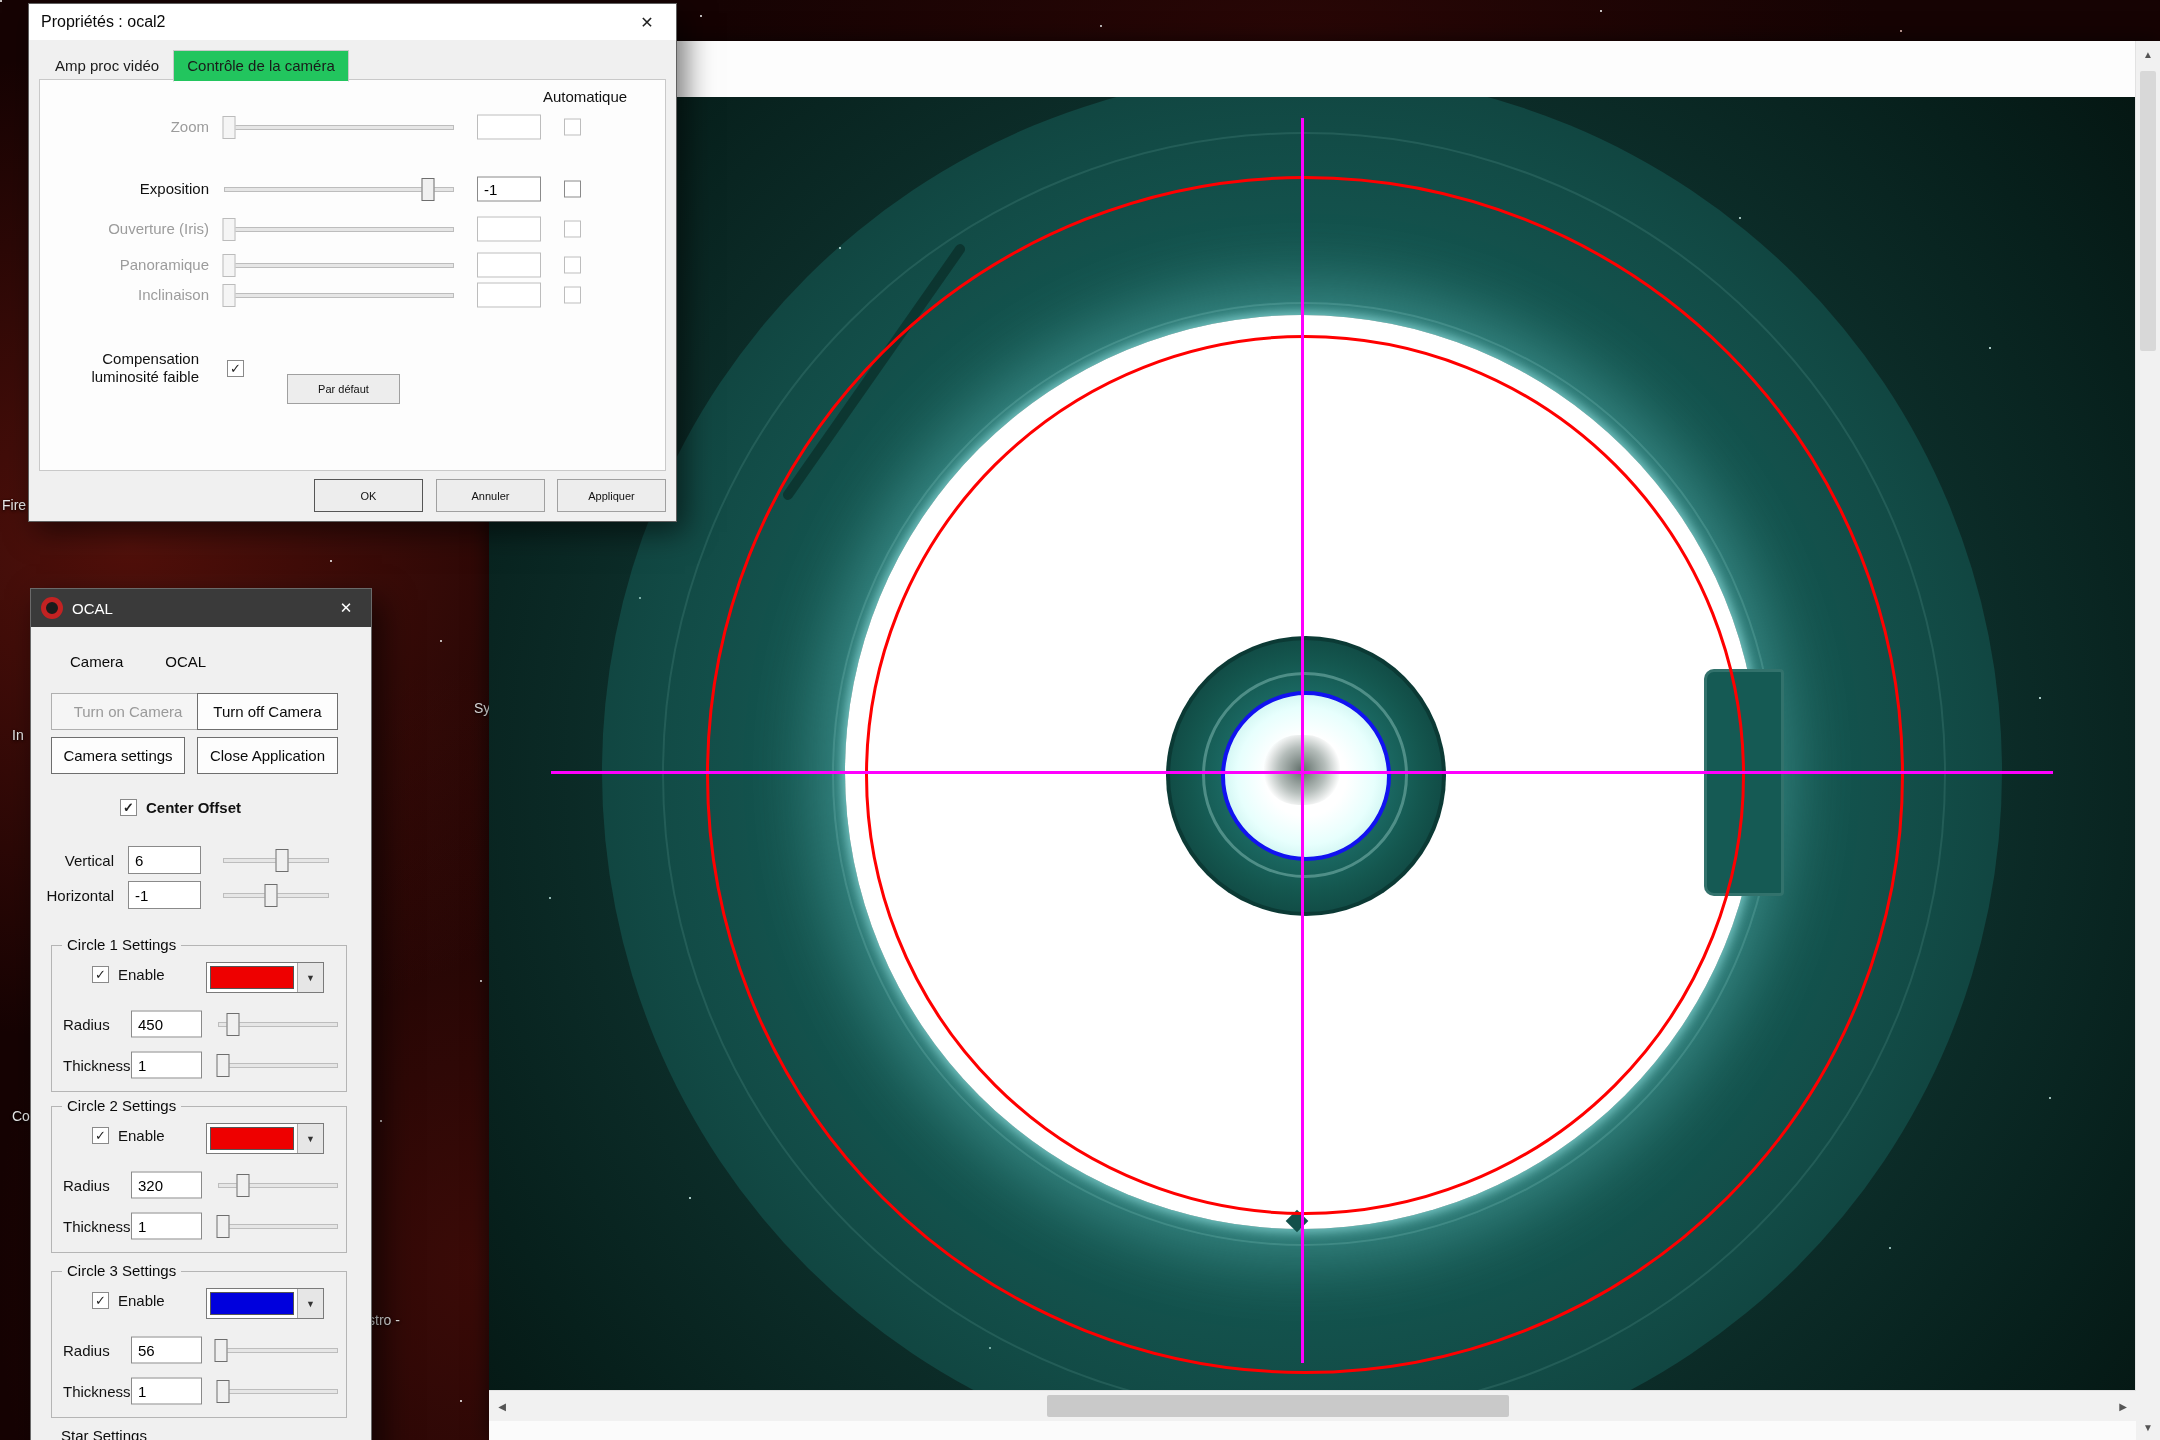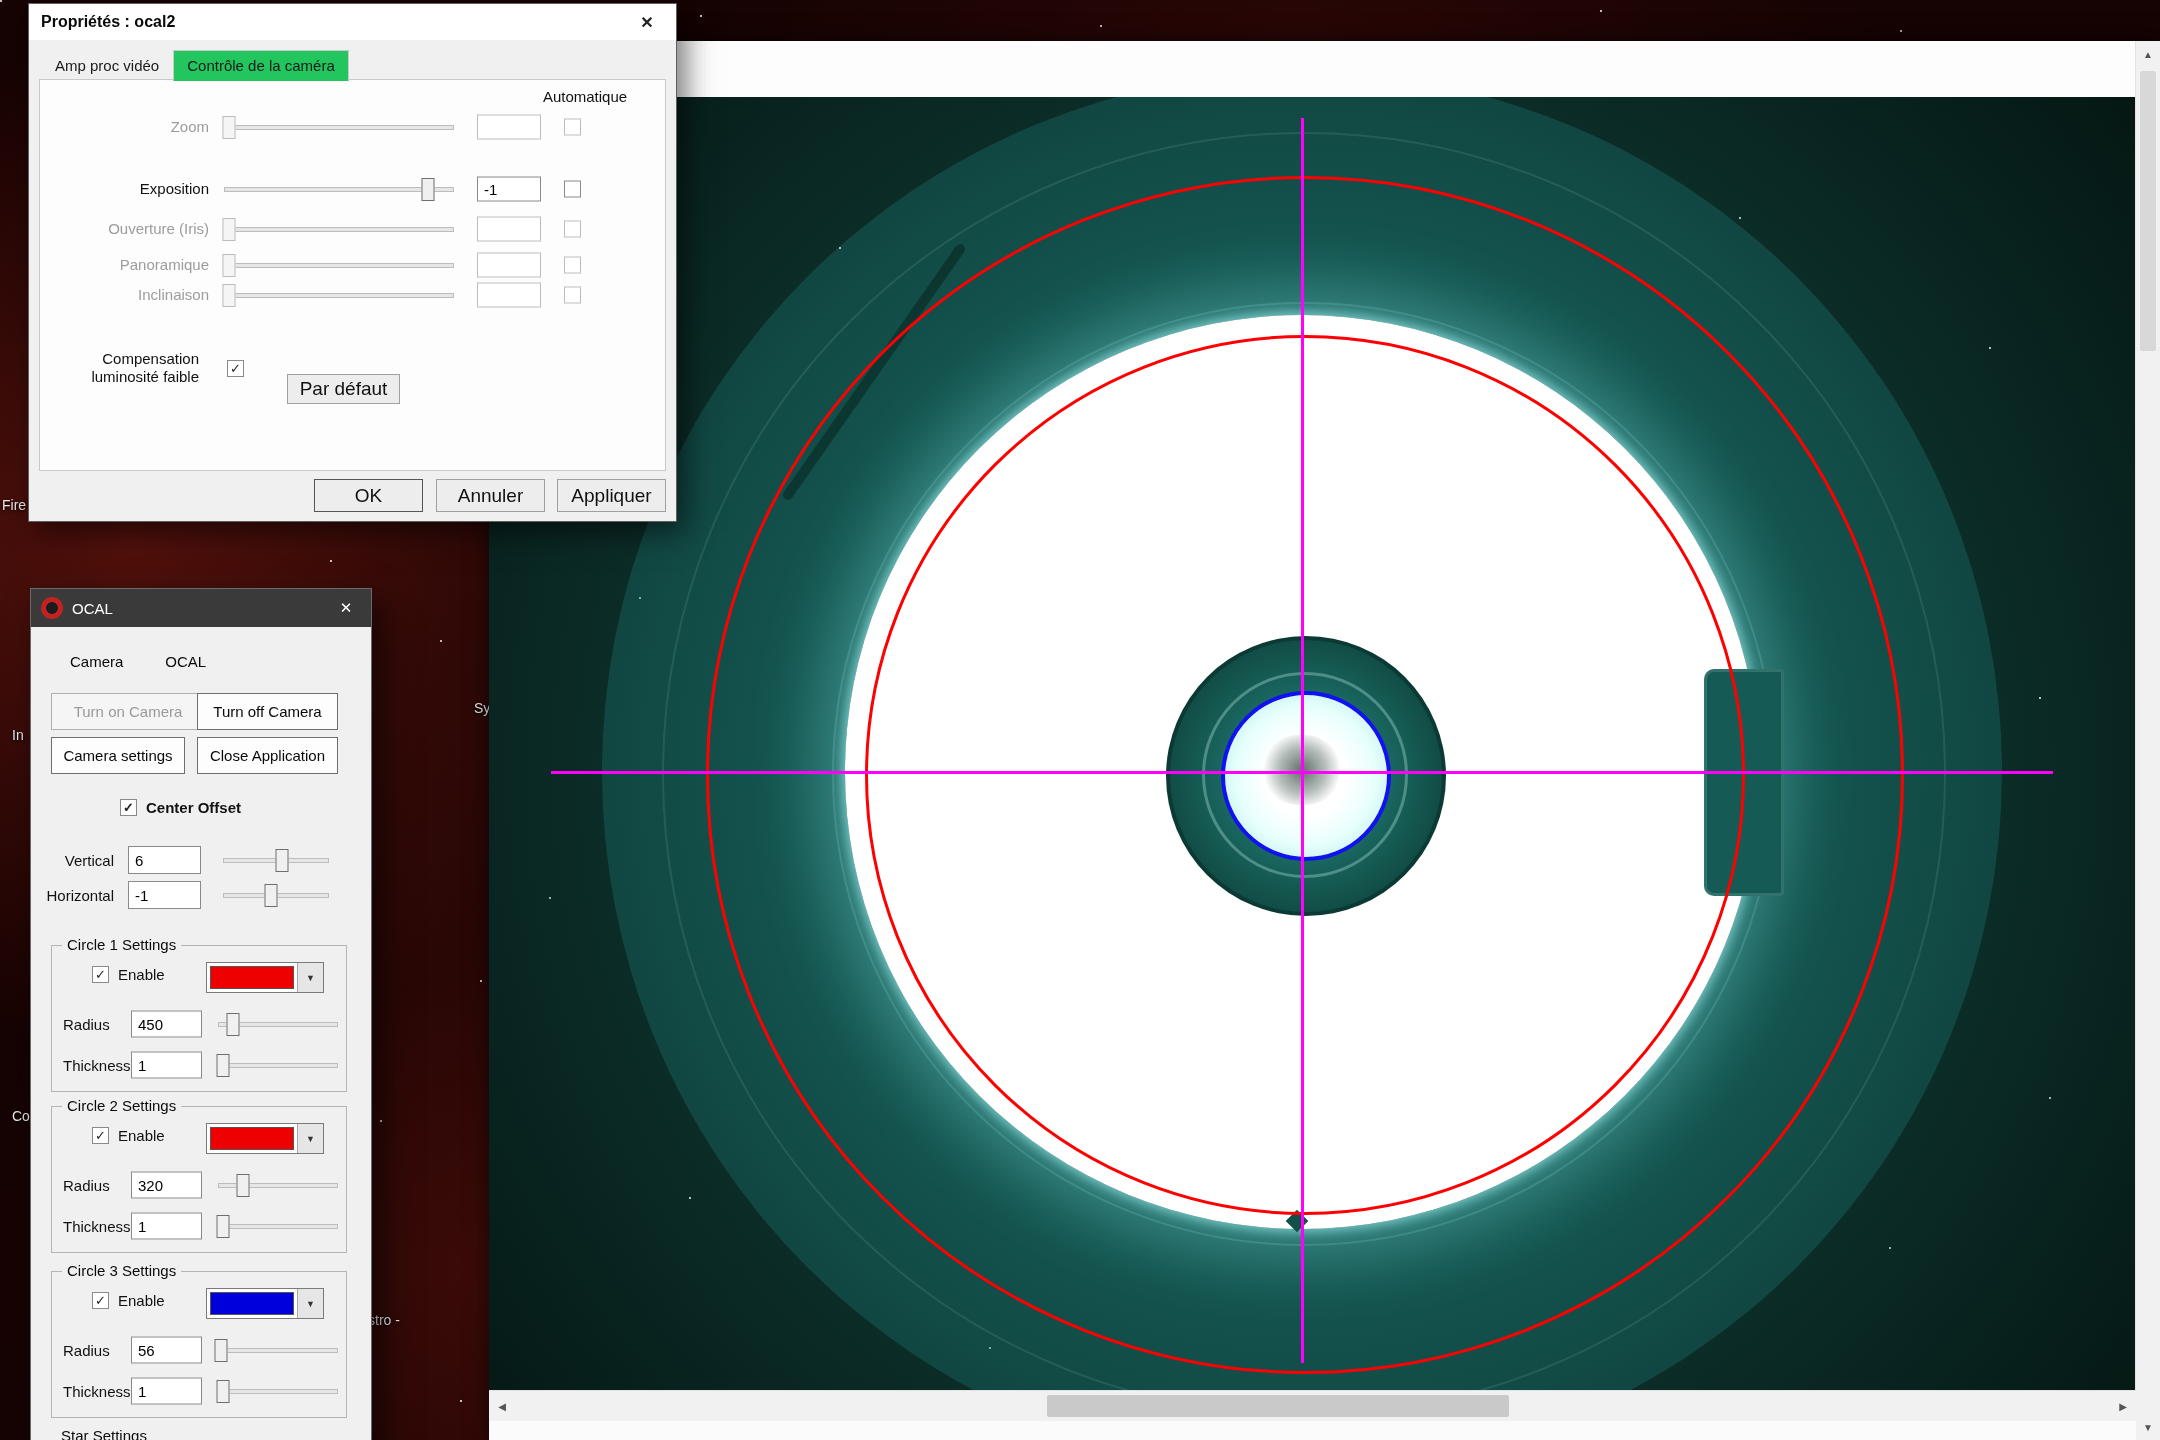--- a/index.html
+++ b/index.html
@@ -65,21 +65,21 @@
   .sb-down{bottom:0;left:0;right:0;height:26px;}
   .sb-left{left:0;top:0;bottom:0;width:26px;}
   .sb-right{right:0;top:0;bottom:0;width:26px;}
   .v-thumb{position:absolute;left:4px;right:4px;top:30px;height:280px;background:#d8d8d8;border-radius:2px;}
   .h-thumb{position:absolute;top:4px;bottom:4px;left:558px;width:462px;background:#c9c9c9;border-radius:2px;}
 
   
   .pdialog{position:absolute;left:28px;top:3px;width:647px;height:517px;background:#f0f0f0;
            border:1px solid #5f5f5f;box-shadow:8px 10px 28px rgba(0,0,0,.55);z-index:10;}
   .ptitle{position:relative;height:36px;background:#fff;display:flex;align-items:center;
-          padding-left:12px;font-size:16px;color:#0a0a0a;font-weight:bold;}
+          padding-left:12px;font-size:16px;color:#0a0a0a;}
   .pclose{position:absolute;right:0;top:0;width:58px;height:36px;display:flex;align-items:center;
           justify-content:center;font-size:16px;color:#222;cursor:pointer;}
   .ptabs{position:absolute;left:12px;top:46px;display:flex;font-size:15px;z-index:3;}
   .ptab{padding:6px 13px 7px;color:#1a1a1a;border:1px solid transparent;}
   .ptab.active{background:#22c55e;border-color:#c9c9c9;border-bottom-color:#fdfdfd;}
   .ppage{position:absolute;left:10px;right:10px;top:75px;height:390px;background:#fdfdfd;border:1px solid #c9c9c9;}
   .pauto{position:absolute;left:470px;top:8px;width:150px;text-align:center;color:#111;}
   .prow{position:absolute;left:0;right:0;}
   .plabel{position:absolute;left:0;top:0;bottom:0;width:169px;display:flex;align-items:center;
           justify-content:flex-end;text-align:right;padding-right:10px;line-height:1.15;color:#111;}
@@ -96,21 +96,21 @@
   .pfield.dis{border-color:#bdbdbd;}
   .cb{width:17px;height:17px;border:1px solid #8a8a8a;background:#fff;display:flex;align-items:center;
       justify-content:center;font-size:13px;color:#222;box-sizing:border-box;}
   .cb.dis{border-color:#bdbdbd;}
   .pcheck{position:absolute;left:524px;top:50%;transform:translateY(-50%);}
   .pcomp-label{position:absolute;left:0;top:270px;width:169px;text-align:right;padding-right:10px;
                line-height:1.2;box-sizing:border-box;color:#111;}
   .pcomp-check{position:absolute;left:187px;top:280px;}
   .pdefault{position:absolute;left:247px;top:294px;width:113px;height:30px;}
   .btn{display:flex;align-items:center;justify-content:center;background:#ededed;border:1px solid #a0a0a0;
-       font-size:19px;color:#111;cursor:pointer;box-sizing:border-box;}
+       font-size:11px;color:#111;cursor:pointer;box-sizing:border-box;}
   .pbtn{position:absolute;top:475px;width:109px;height:33px;}
   .pbtn.ok{left:285px;border-color:#565656;}
   .pbtn.cancel{left:407px;}
   .pbtn.apply{left:528px;}
 
   
   .owin{position:absolute;left:30px;top:588px;width:342px;height:900px;background:#f0f0f0;
         border:1px solid #6a6a6a;box-shadow:10px 12px 30px rgba(0,0,0,.6);z-index:11;box-sizing:border-box;}
   .otitle{position:relative;height:38px;background:#3a3a3a;color:#fff;display:flex;align-items:center;
           padding:0 10px;font-size:15px;}

